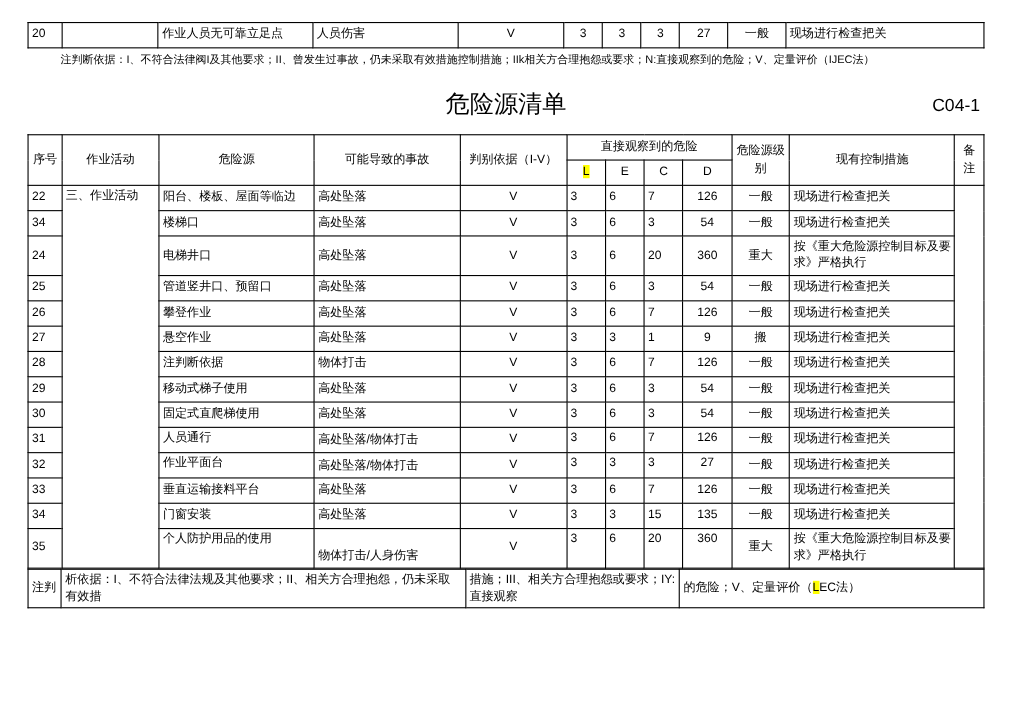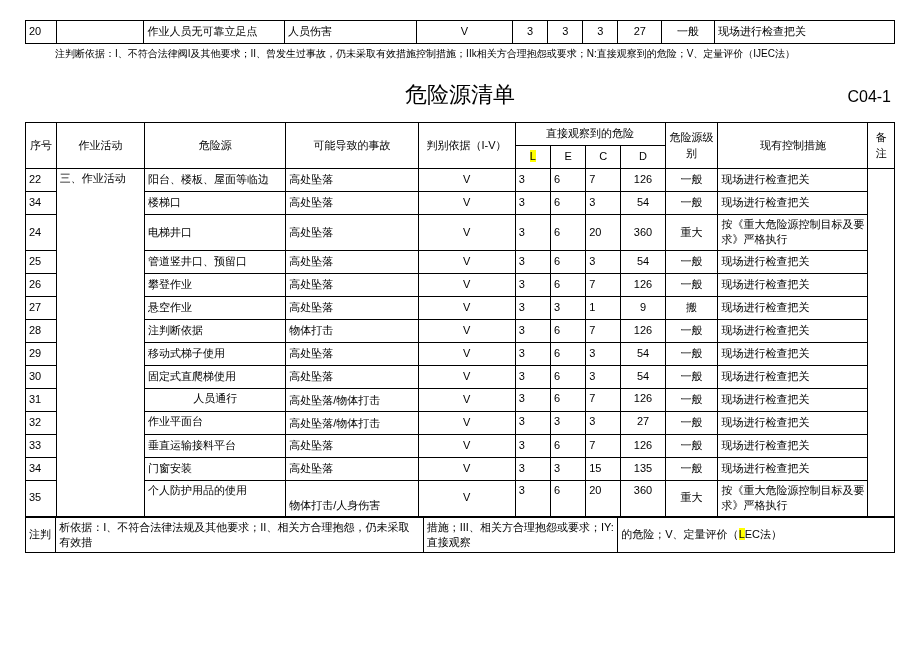--- a/index.html
+++ b/index.html
@@ -252,21 +252,21 @@
         <td class="center">V</td>
         <td>3</td>
         <td>6</td>
         <td>3</td>
         <td class="center">54</td>
         <td class="center">一般</td>
         <td>现场进行检查把关</td>
       </tr>
       <tr>
         <td>31</td>
-        <td style="vertical-align: top; text-align: center;">人员通行</td>
+        <td style="vertical-align: top;">人员通行</td>
         <td style="vertical-align: bottom;">高处坠落/物体打击</td>
         <td class="center">V</td>
         <td style="vertical-align: top;">3</td>
         <td style="vertical-align: top;">6</td>
         <td style="vertical-align: top;">7</td>
         <td class="center" style="vertical-align: top;">126</td>
         <td class="center">一般</td>
         <td>现场进行检查把关</td>
       </tr>
       <tr>

